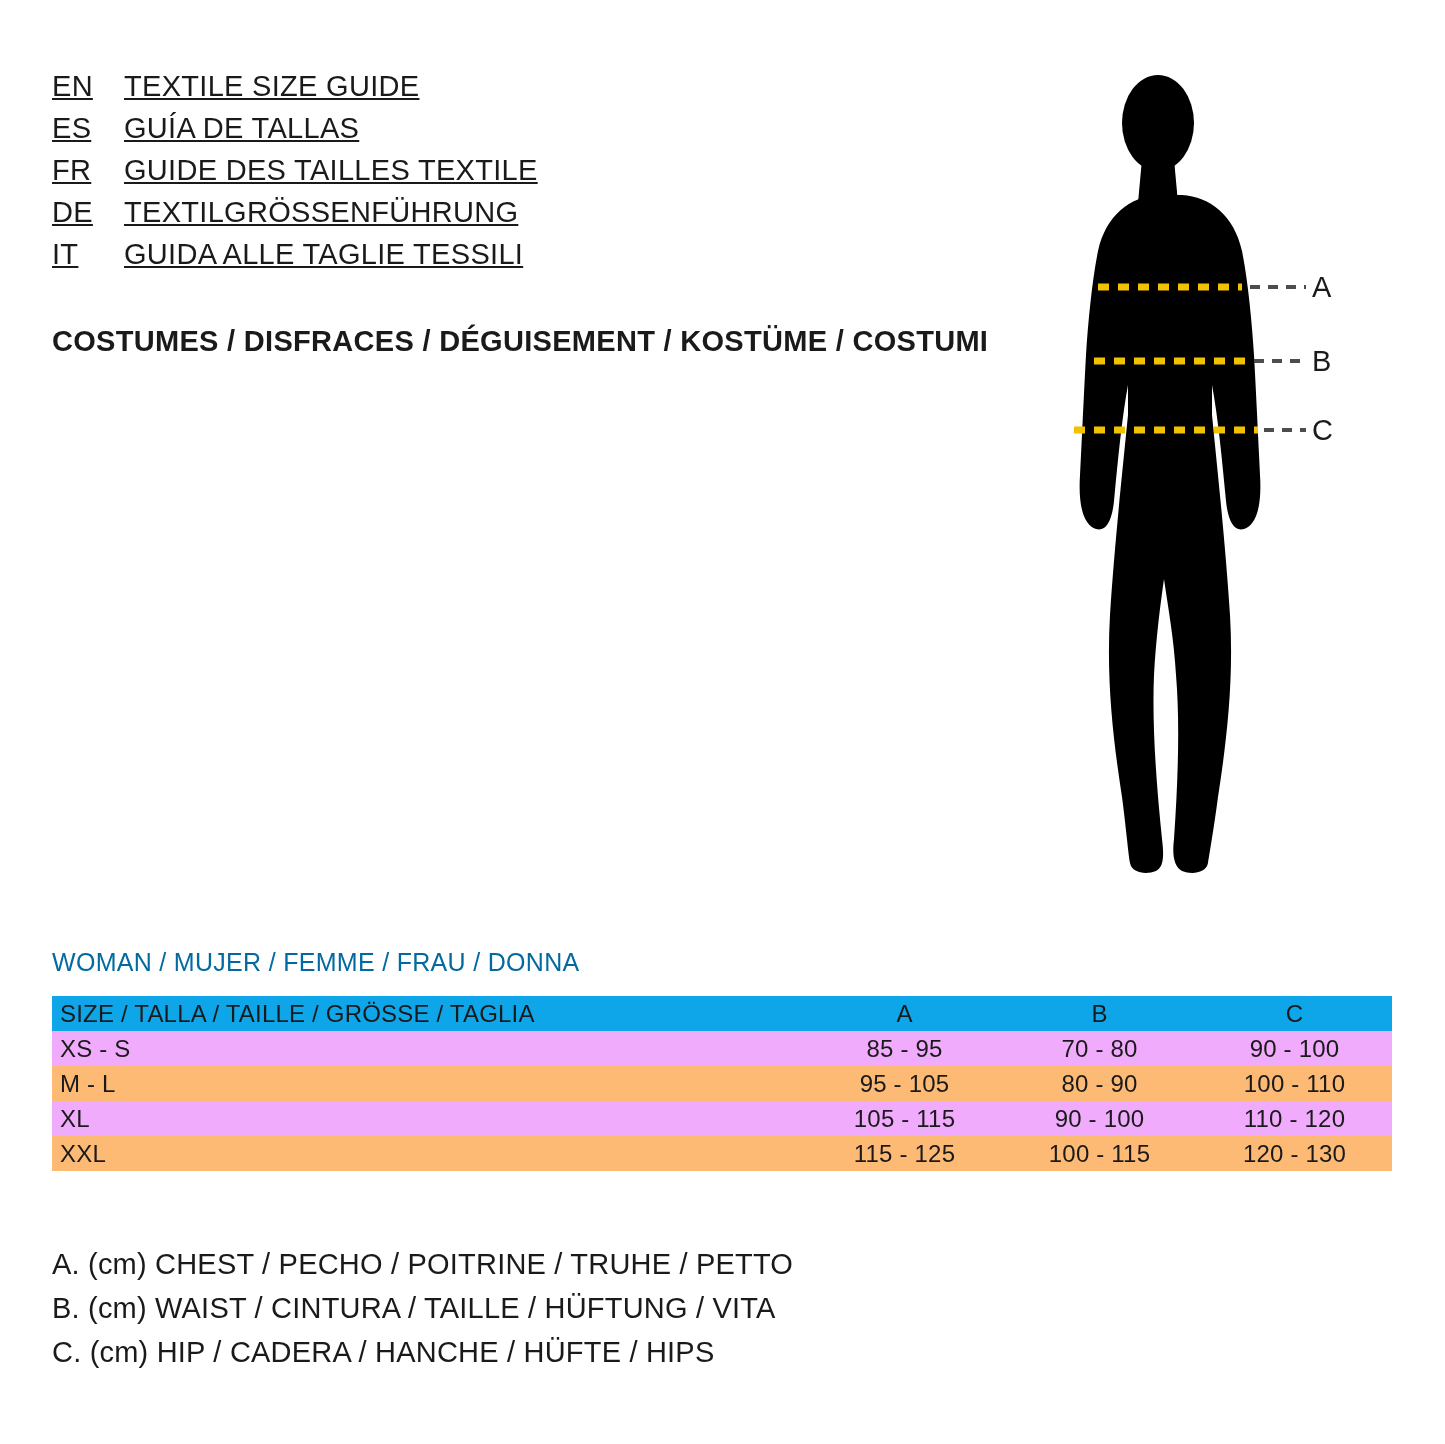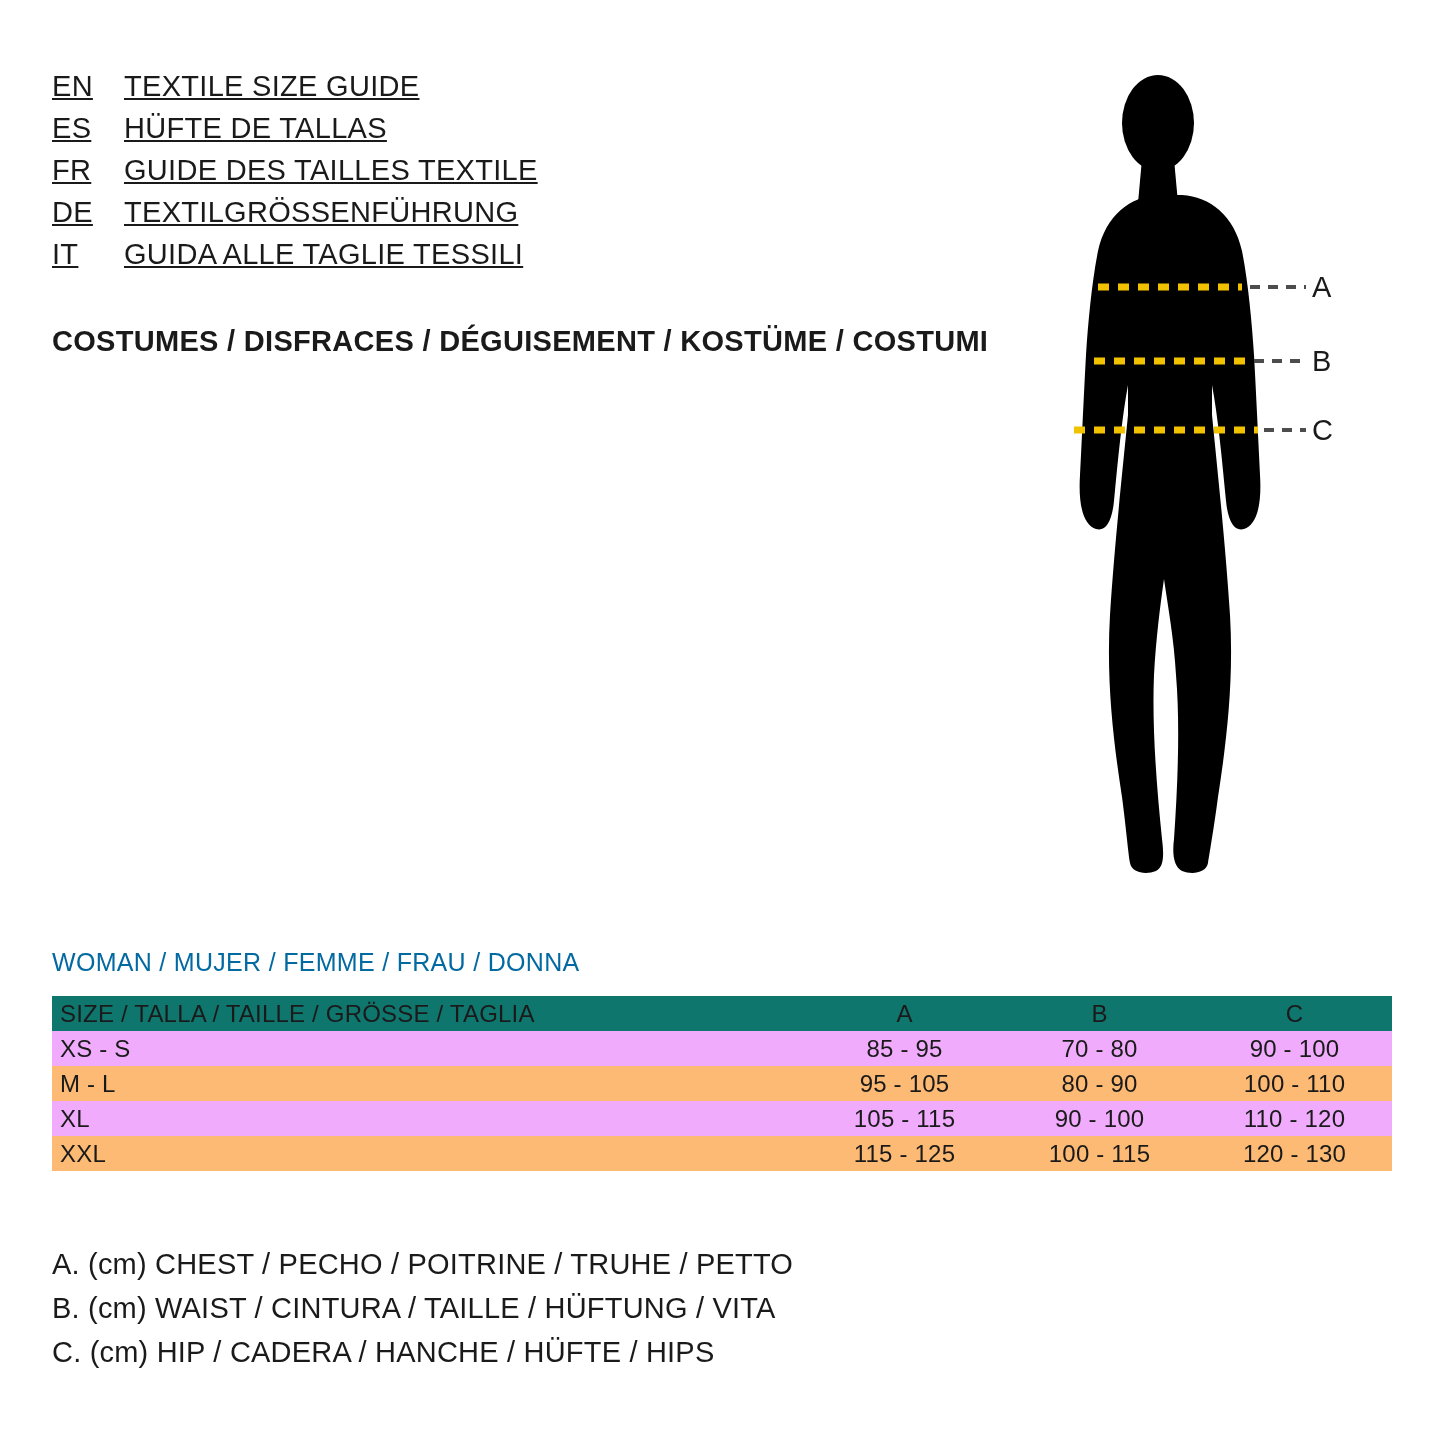--- a/index.html
+++ b/index.html
@@ -81,21 +81,21 @@
     color: #1a1a1a;
   }
   table.size-table th,
   table.size-table td {
     padding: 0;
     height: 35px;
     font-weight: normal;
     letter-spacing: 0.2px;
   }
   table.size-table thead tr {
-    background: #0f766e;
+    background: #0ea5e9;
   }
   table.size-table thead th.lbl {
     text-align: left;
     padding-left: 8px;
   }
   table.size-table thead th.col {
     text-align: center;
   }
   table.size-table tbody tr.odd {
     background: #f0abfc;
@@ -128,21 +128,21 @@
 </head>
 <body>
 
 <div class="lang-block">
   <div class="lang-row">
     <span class="lang-code">EN</span>
     <span class="lang-text">TEXTILE SIZE GUIDE</span>
   </div>
   <div class="lang-row">
     <span class="lang-code">ES</span>
-    <span class="lang-text">HÜFTE DE TALLAS</span>
+    <span class="lang-text">GUÍA DE TALLAS</span>
   </div>
   <div class="lang-row">
     <span class="lang-code">FR</span>
     <span class="lang-text">GUIDE DES TAILLES TEXTILE</span>
   </div>
   <div class="lang-row">
     <span class="lang-code">DE</span>
     <span class="lang-text">TEXTILGRÖSSENFÜHRUNG</span>
   </div>
   <div class="lang-row">

